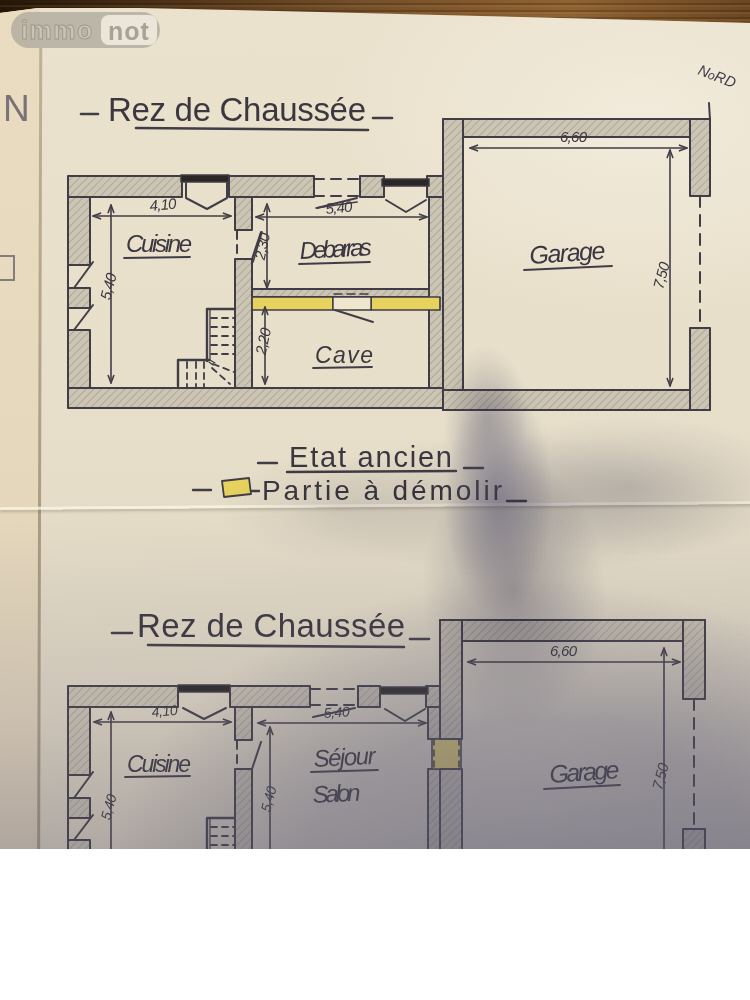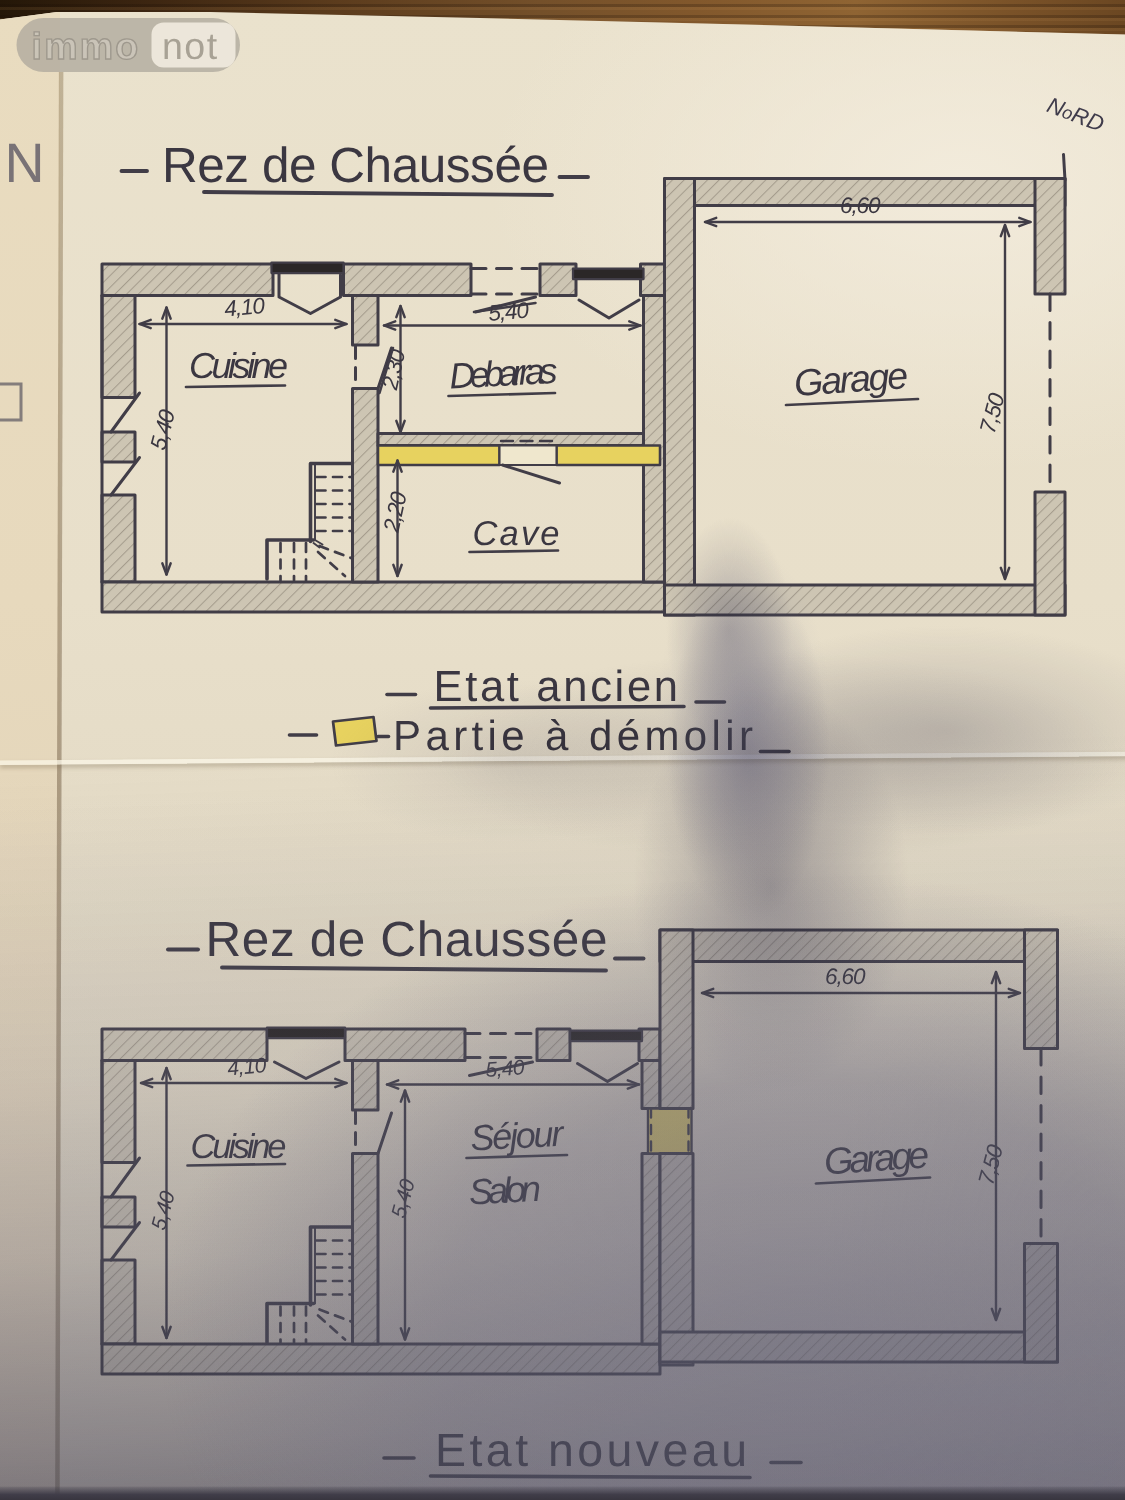--- a/index.html
+++ b/index.html
@@ -1,16 +1,16 @@
 <!DOCTYPE html>
 <html><head>
 <meta charset="utf-8">
 <style>
   html,body{margin:0;padding:0;}
-  #stage{position:relative;width:750px;height:1000px;overflow:hidden;
+  #stage{position:relative;width:750px;height:849px;overflow:hidden;
     font-family:"Liberation Sans", sans-serif;background:#e8dfcb;}
   .abs{position:absolute;}
 </style>
 </head>
 <body>
 <div id="stage">
 
   <div class="abs" style="left:0;top:0;width:750px;height:30px;
     background:linear-gradient(90deg,#241708 0%,#3a2410 12%,#5c3c1d 30%,#74502a 48%,#82582c 62%,#8f6433 76%,#7a5228 90%,#6b4722 100%);"></div>
 
@@ -439,15 +439,15 @@
 
   <div class="abs" style="left:11px;top:12px;width:149px;height:36px;border-radius:18px;
     background:rgba(171,165,154,.72);"></div>
 
   <svg class="abs" style="left:11px;top:12px;" width="149" height="36" viewBox="0 0 149 36">
     <text x="10" y="27" font-family="Liberation Sans, sans-serif" font-size="25" font-weight="bold" letter-spacing="1.5" fill="rgba(203,197,185,.9)" stroke="rgba(152,146,135,.85)" stroke-width=".9">immo</text>
   </svg>
 
   <div class="abs" style="left:101px;top:15px;width:56px;height:30px;border-radius:8px;
     background:rgba(242,237,224,.88);"></div>
-  <div class="abs" style="left:108px;top:17px;color:#a8a295;font-size:25px;font-weight:normal;letter-spacing:1px;">not</div>
+  <div class="abs" style="left:108px;top:17px;color:#a8a295;font-size:25px;font-weight:bold;letter-spacing:1px;">not</div>
 
 </div>
 
 </body></html>

